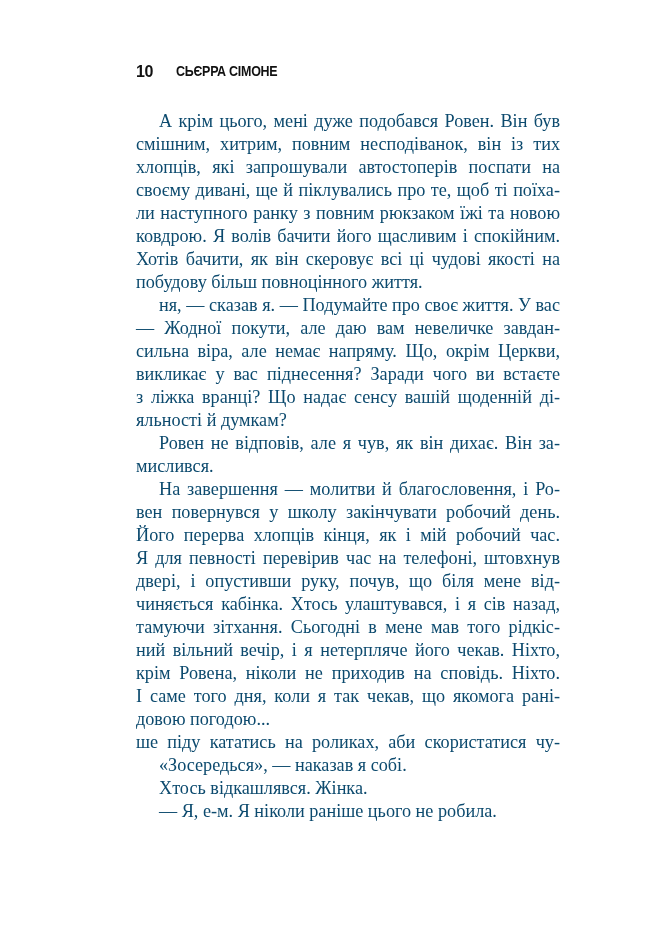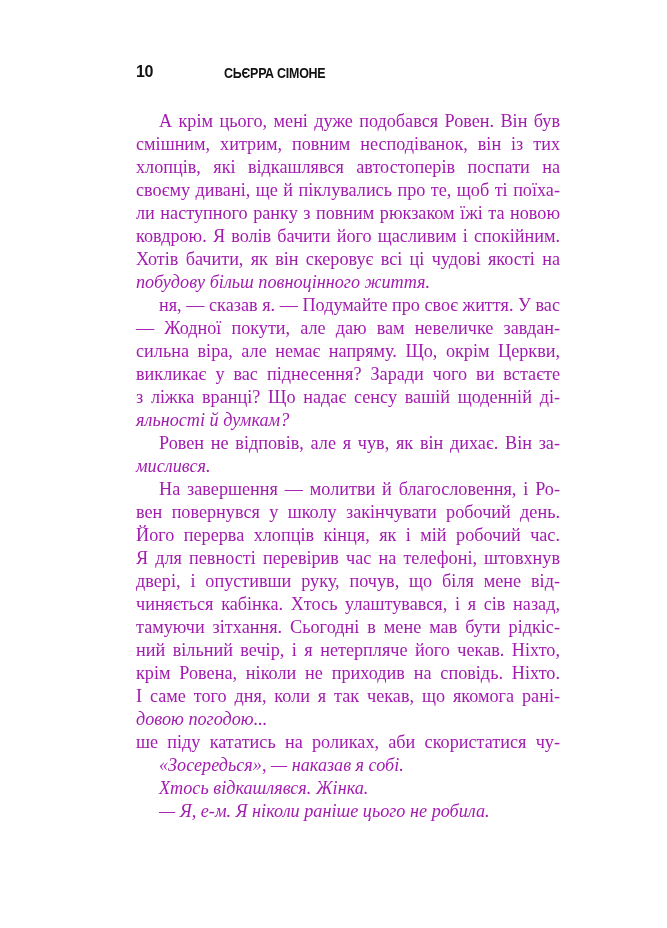--- a/index.html
+++ b/index.html
@@ -20,76 +20,74 @@
       width: 667px;
       height: 928px;
       background: #ffffff;
     }
     .running-head {
       position: absolute;
       left: 136px;
       top: 63px;
       height: 18px;
       display: flex;
-      align-items: flex-end;
+      align-items: flex-start;
       font-family: "Liberation Sans", sans-serif;
       font-weight: bold;
       font-size: 15px;
       letter-spacing: -0.3px;
       color: #111;
-      gap: 48px;
     }
     .running-head .folio {
       width: 40px;
       font-size: 16px;
     }
     .running-head .author {
       font-size: 14.5px;
       transform: scaleX(0.86);
       transform-origin: left center;
     }
     .body-text {
       position: absolute;
       left: 136px;
       top: 110px;
       width: 424px;
       font-family: "Liberation Serif", serif;
       font-size: 18.2px;
       line-height: 23px;
-      color: #a21caf;
+      color: #0c4a6e;
     }
     .line {
       display: block;
       white-space: nowrap;
       text-align: justify;
       text-align-last: justify;
     }
     .line.last {
       text-align-last: left;
-      font-style: italic;
     }
     .para .line:first-child {
       padding-left: 23px;
     }
   </style>
 </head>
 <body>
 
 <div class="page">
 
   <div class="running-head">
     <span class="folio">10</span>
     <span class="author">СЬЄРРА СІМОНЕ</span>
   </div>
 
   <div class="body-text">
     <div class="para">
       <span class="line">А крім цього, мені дуже подобався Ровен. Він був</span>
       <span class="line">смішним, хитрим, повним несподіванок, він із тих</span>
-      <span class="line">хлопців, які відкашлявся автостоперів поспати на</span>
+      <span class="line">хлопців, які запрошували автостоперів поспати на</span>
       <span class="line">своєму дивані, ще й піклувались про те, щоб ті поїха-</span>
       <span class="line">ли наступного ранку з повним рюкзаком їжі та новою</span>
       <span class="line">ковдрою. Я волів бачити його щасливим і спокійним.</span>
       <span class="line">Хотів бачити, як він скеровує всі ці чудові якості на</span>
       <span class="line last">побудову більш повноцінного життя.</span>
     </div>
     <div class="para">
       <span class="line">ня, — сказав я. — Подумайте про своє життя. У вас</span>
       <span class="line">— Жодної покути, але даю вам невеличке завдан-</span>
       <span class="line">сильна віра, але немає напряму. Що, окрім Церкви,</span>
@@ -101,21 +99,21 @@
       <span class="line">Ровен не відповів, але я чув, як він дихає. Він за-</span>
       <span class="line last">мислився.</span>
     </div>
     <div class="para">
       <span class="line">На завершення — молитви й благословення, і Ро-</span>
       <span class="line">вен повернувся у школу закінчувати робочий день.</span>
       <span class="line">Його перерва хлопців кінця, як і мій робочий час.</span>
       <span class="line">Я для певності перевірив час на телефоні, штовхнув</span>
       <span class="line">двері, і опустивши руку, почув, що біля мене від-</span>
       <span class="line">чиняється кабінка. Хтось улаштувався, і я сів назад,</span>
-      <span class="line">тамуючи зітхання. Сьогодні в мене мав бути рідкіс-</span>
+      <span class="line">тамуючи зітхання. Сьогодні в мене мав того рідкіс-</span>
       <span class="line">ний вільний вечір, і я нетерпляче його чекав. Ніхто,</span>
       <span class="line">крім Ровена, ніколи не приходив на сповідь. Ніхто.</span>
       <span class="line">І саме того дня, коли я так чекав, що якомога рані-</span>
       <span class="line last">довою погодою...</span>
       <span class="line">ше піду кататись на роликах, аби скористатися чу-</span>
     </div>
     <div class="para">
       <span class="line last">«Зосередься», — наказав я собі.</span>
     </div>
     <div class="para">

